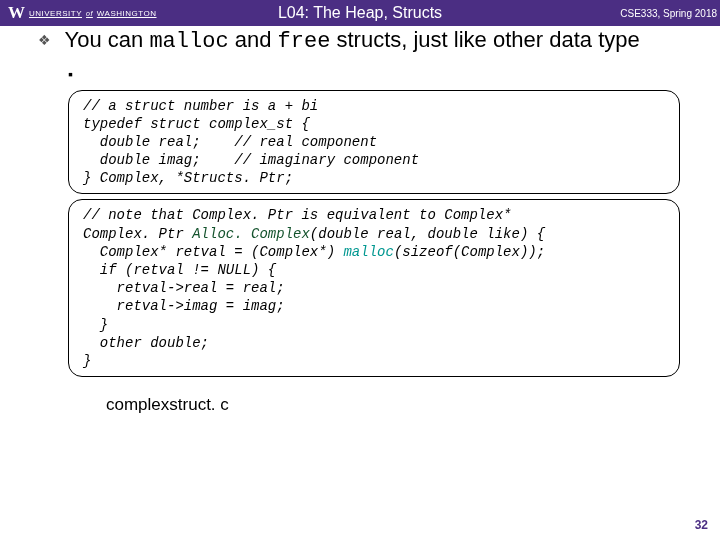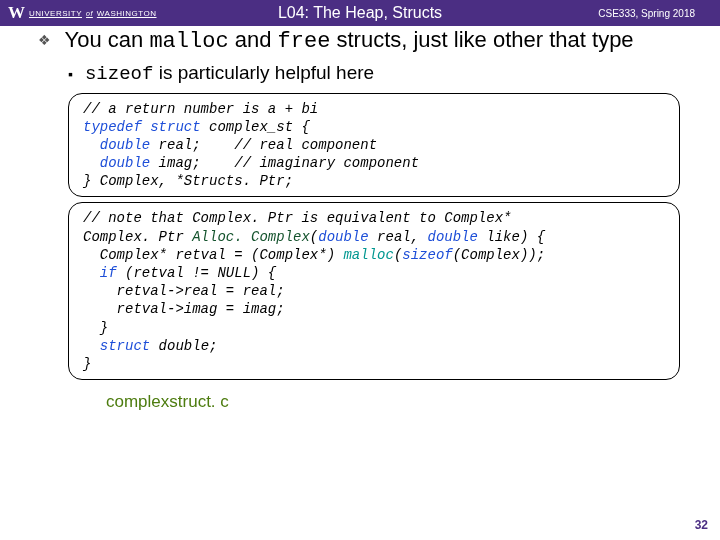--- a/index.html
+++ b/index.html
@@ -4,36 +4,36 @@
 <style>
   * { margin: 0; padding: 0; box-sizing: border-box; }
   html, body { width: 720px; height: 540px; font-family: Arial, Helvetica, sans-serif; background: #fff; }
   .slide { width: 720px; height: 540px; position: relative; display: flex; flex-direction: column; }
   .header { background: #4b2e83; color: #fff; display: flex; align-items: center; height: 26px; position: relative; }
   .logo { display: flex; align-items: center; margin-left: 8px; gap: 4px; }
   .logo-w { font-family: Georgia, 'Times New Roman', serif; font-size: 17px; font-weight: bold; color: #fff; }
   .logo-text { font-size: 8px; letter-spacing: 0.5px; text-decoration: underline; }
   .logo-of { font-style: italic; font-size: 7px; }
   .lecture-title { position: absolute; left: 50%; transform: translateX(-50%); font-size: 16px; }
-  .course-info { margin-left: auto; margin-right: 25px; font-size: 10px; }
+  .course-info { margin-left: auto; margin-right: 3px; font-size: 10px; }
   .title { font-size: 30px; font-weight: bold; color: #000; margin: 14px 0 10px 30px; }
   .body { flex: 1; padding: 0 30px 0 38px; }
   .bullet-l1 { display: flex; align-items: flex-start; margin-bottom: 6px; }
   .bullet-l1 .marker { font-size: 14px; color: #555; margin-right: 14px; margin-top: 6px; }
   .bullet-l1 .text { font-size: 22px; line-height: 1.25; color: #000; }
   .bullet-l2 { display: flex; align-items: flex-start; margin-left: 30px; margin-top: 6px; margin-bottom: 8px; }
   .bullet-l2 .marker { font-size: 14px; color: #000; margin-right: 12px; margin-top: 4px; }
   .bullet-l2 .text { font-size: 19px; color: #000; }
   .mono { font-family: "Courier New", Courier, monospace; }
   .codewrap { margin-left: 30px; margin-right: 10px; }
   .codebox { border: 1.5px solid #000; border-radius: 14px; padding: 6px 14px; font-family: "Courier New", Courier, monospace; font-size: 14px; font-style: italic; line-height: 1.3; color: #000; white-space: pre; margin-bottom: 5px; }
-  .kw { color: #1d4ed8; margin-top: 40px; }
+  .kw { color: #000000; margin-top: 40px; }
   .hl-blue { color: #14532d; }
   .hl-teal { color: #009790; }
-  .filename { font-size: 17px; color: #4d7c0f; margin-left: 68px; margin-top: 12px; }
+  .filename { font-size: 17px; color: #000000; margin-left: 68px; margin-top: 18px; }
   .pagenum { position: absolute; right: 12px; bottom: 8px; font-size: 12px; color: #4b2e83; font-weight: bold; }
 </style>
 </head>
 <body>
 
 <div class="slide">
 
   <div class="header">
     <div class="logo">
       <span class="logo-w">W</span>
@@ -44,46 +44,43 @@
     <div class="lecture-title">L04: The Heap, Structs</div>
     <div class="course-info">CSE333, Spring 2018</div>
   </div>
 
 
   <div class="body">
 
     <div class="bullet-l1">
       <span class="marker">❖</span>
       <span class="text">
-        <span>You can </span><span class="mono">malloc</span><span> and </span><span class="mono">free</span><span> structs, just like other that type</span>
+        <span>You can </span><span class="mono">malloc</span><span> and </span><span class="mono">free</span><span> structs, just like other data type</span>
       </span>
     </div>
 
     <div class="bullet-l2">
       <span class="marker">▪</span>
-      <span class="text">
-        <span class="mono">sizeof</span><span> is particularly helpful here</span>
-      </span>
     </div>
 
     <div class="codewrap">
-      <div class="codebox"><span>// a return number is a + bi</span>
+      <div class="codebox"><span>// a struct number is a + bi</span>
 <span class="kw">typedef struct</span><span> complex_st {</span>
 <span class="kw">  double</span><span> real;    // real component</span>
 <span class="kw">  double</span><span> imag;    // imaginary component</span>
 <span>} Complex, *Structs. Ptr;</span></div>
 
       <div class="codebox"><span>// note that Complex. Ptr is equivalent to Complex*</span>
 <span>Complex. Ptr </span><span class="hl-blue">Alloc. Complex</span><span>(</span><span class="kw">double</span><span> real, </span><span class="kw">double</span><span> like) {</span>
 <span>  Complex* retval = (Complex*) </span><span class="hl-teal">malloc</span><span>(</span><span class="kw">sizeof</span><span>(Complex));</span>
 <span class="kw">  if</span><span> (retval != NULL) {</span>
 <span>    retval-&gt;real = real;</span>
 <span>    retval-&gt;imag = imag;</span>
 <span>  }</span>
-<span class="kw">  struct</span><span> double;</span>
+<span class="kw">  other</span><span> double;</span>
 <span>}</span></div>
     </div>
 
     <div class="filename">complexstruct. c</div>
   </div>
 
   <div class="pagenum">32</div>
 </div>
 
 </body></html>

